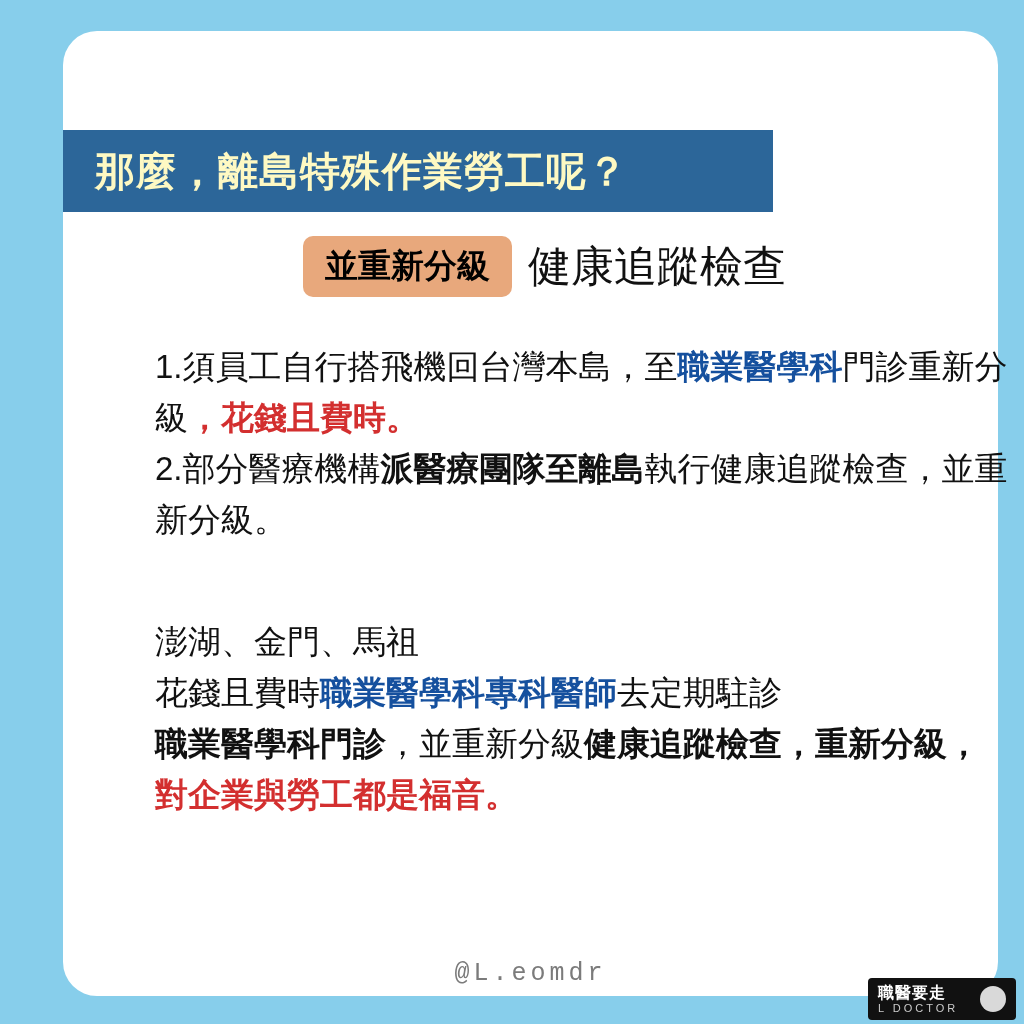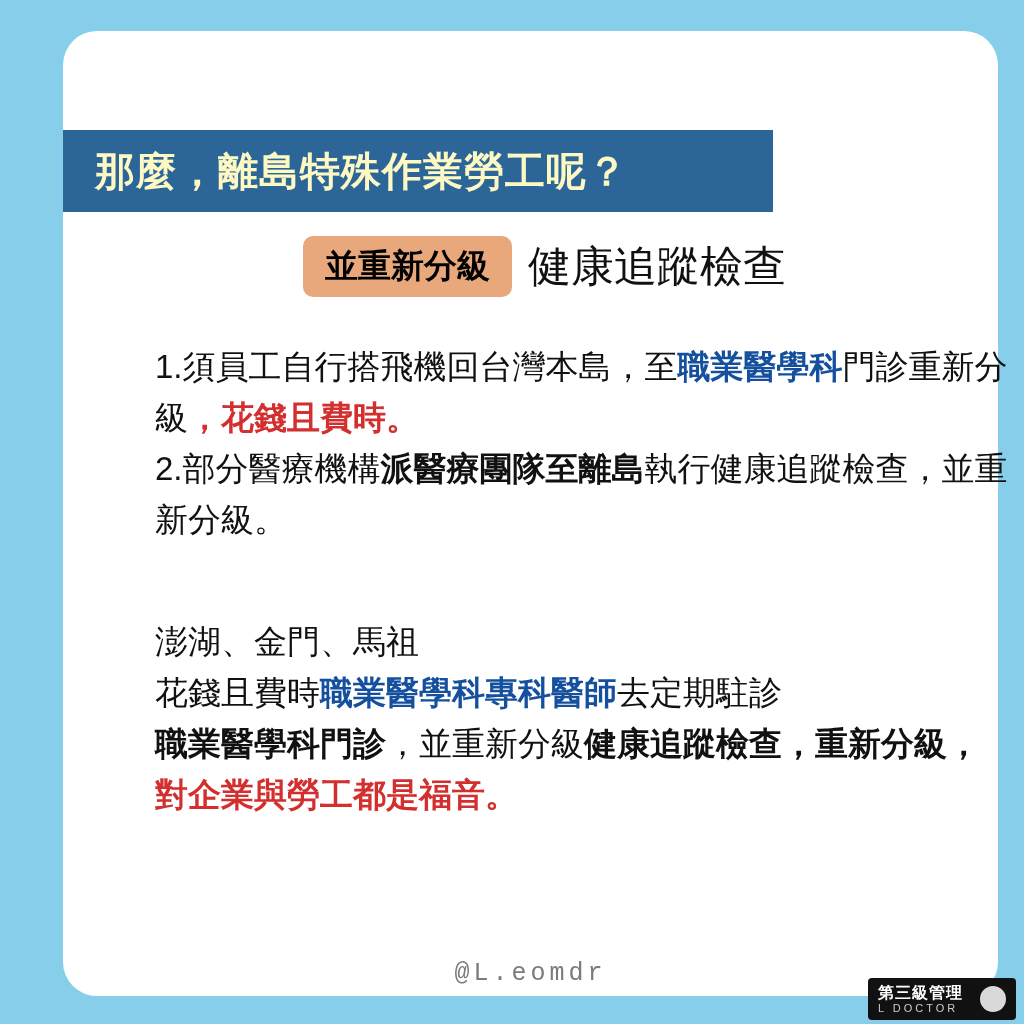--- a/index.html
+++ b/index.html
@@ -166,16 +166,16 @@
       <span class="b">職業醫學科門診</span><span>，並重新分級</span><span class="b">健康追蹤檢查，重新分級</span><span class="b">，</span><span class="red">對企業與勞工都是福音。</span>
     </div>
 
   </div>
 
   <div class="handle">@L.eomdr</div>
 
 </div>
 
 <div class="logo">
-  <div class="logo-cn">第三級管理</div>
+  <div class="logo-cn">職醫要走</div>
   <div class="logo-en">L DOCTOR</div>
   <div class="logo-mark"></div>
 </div>
 
 </body></html>

